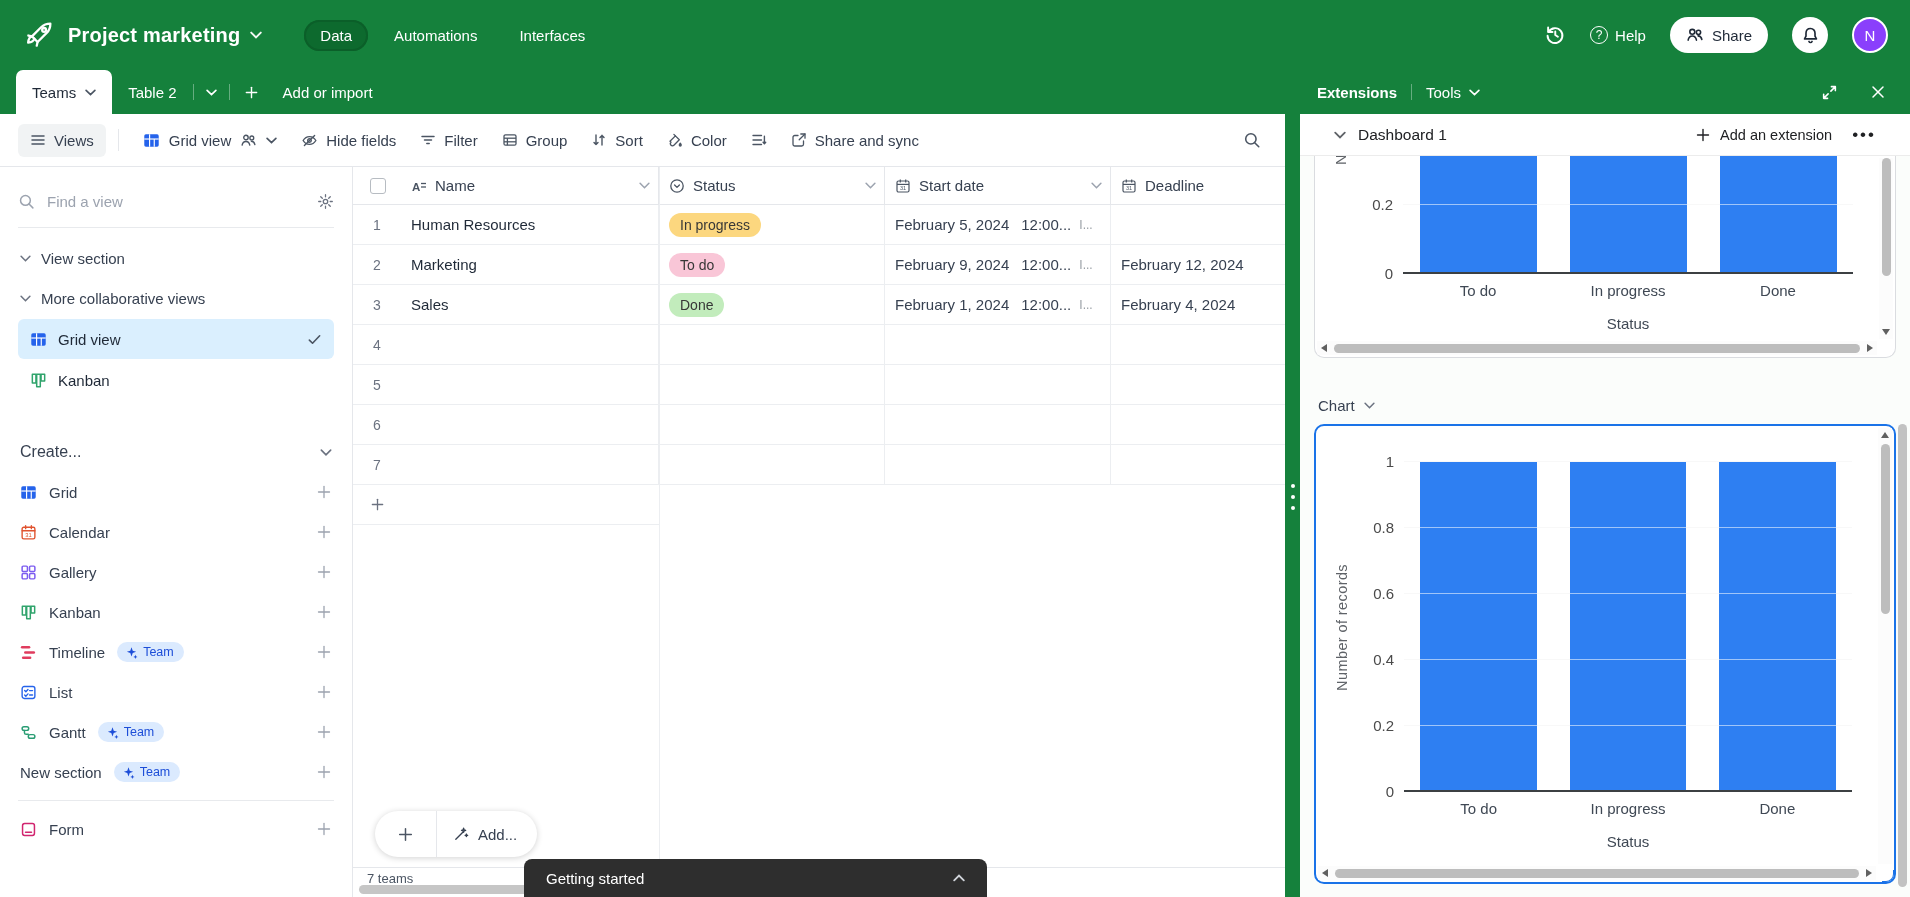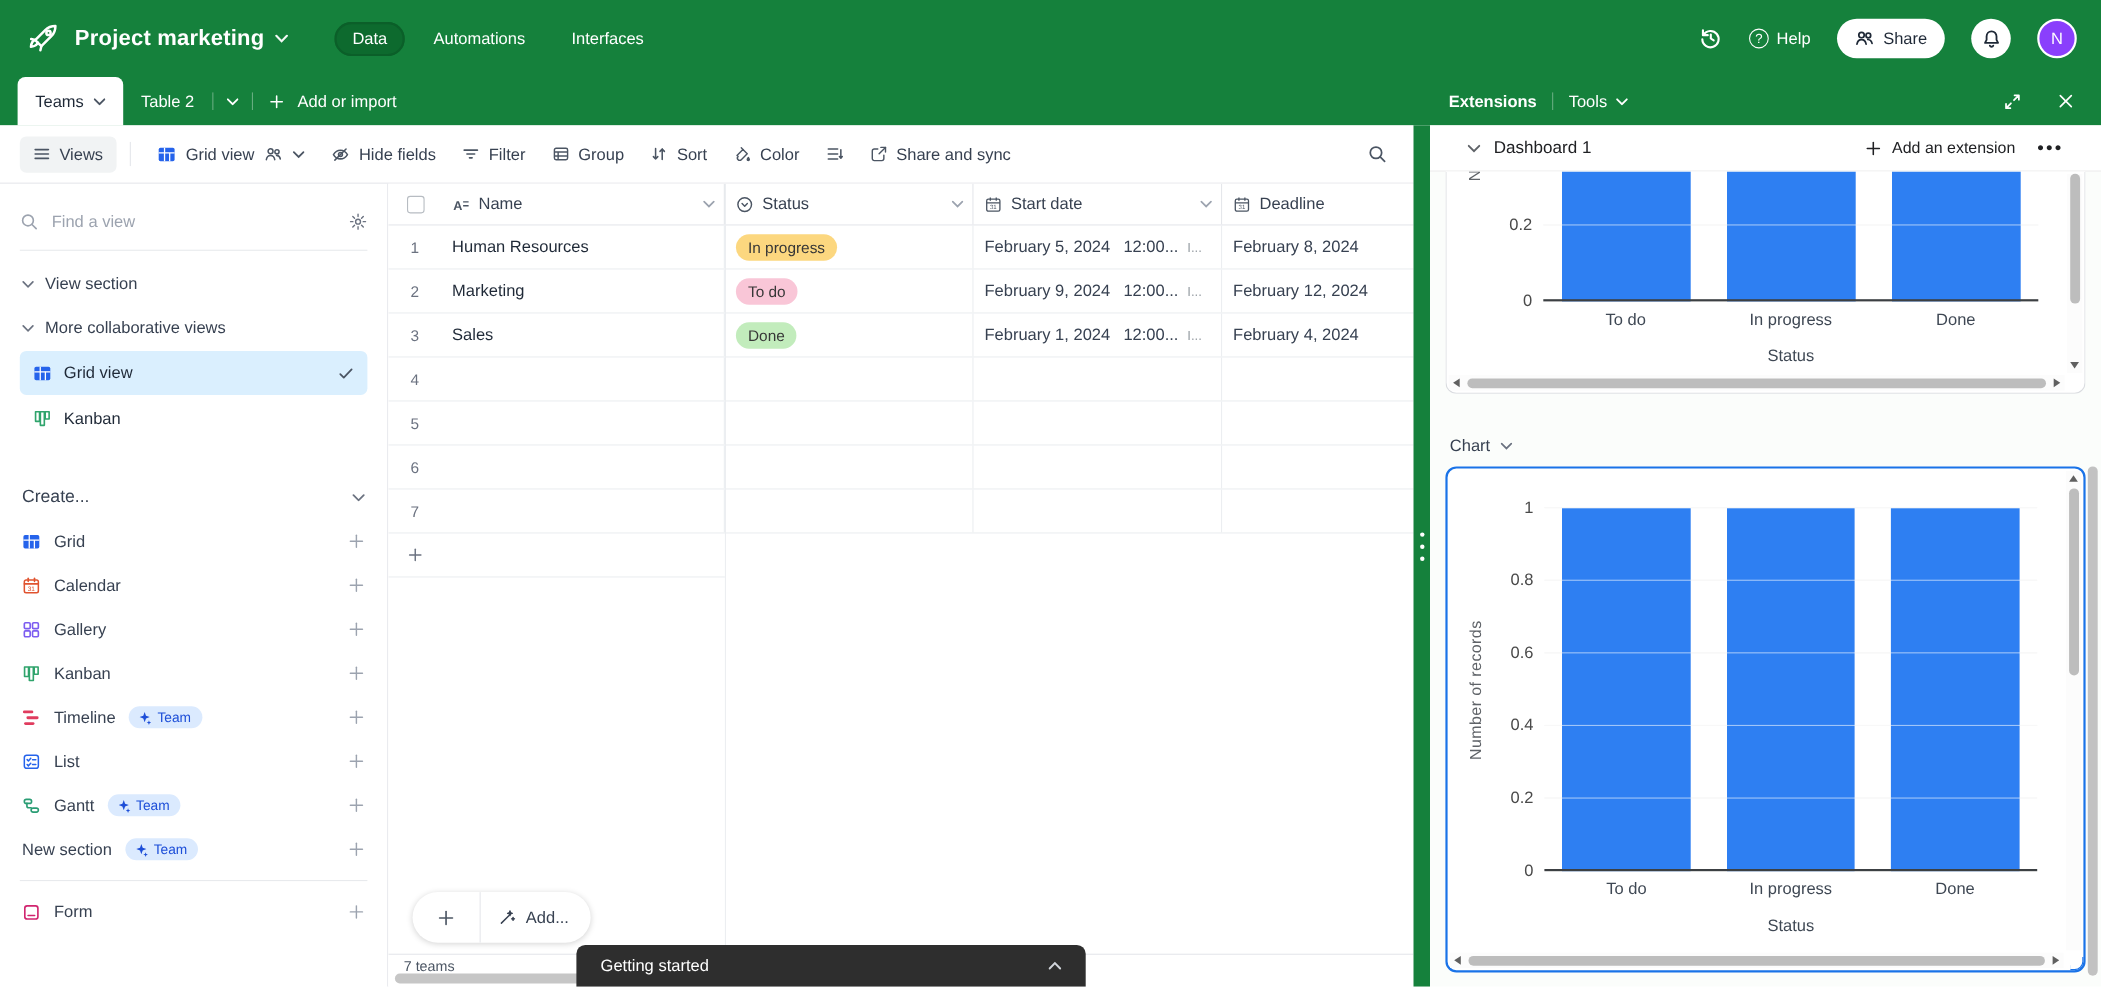--- a/index.html
+++ b/index.html
@@ -24,21 +24,21 @@
   .avatar { width:36px; height:36px; border-radius:50%; background:#8a3ffc; border:2px solid #fff; color:#fff; font-size:15px; display:flex; align-items:center; justify-content:center; }
 
   
   .tabbar { height:44px; background:#15813C; display:flex; align-items:stretch; color:#fff; }
   .tabbar-left { width:1285px; display:flex; align-items:stretch; padding-left:16px; flex:none; }
   .tab-active { background:#fff; color:#1f2937; border-radius:7px 7px 0 0; display:flex; align-items:center; gap:9px; padding:0 16px; font-size:15px; }
   .tab-active .ico { color:#4b5563; }
   .tab-plain { display:flex; align-items:center; padding:0 16px; font-size:15px; gap:8px; }
   .tab-sep { width:1px; height:16px; background:rgba(255,255,255,.35); align-self:center; }
   .tab-chevbtn { display:flex; align-items:center; padding:0 12px; }
-  .add-import { display:flex; align-items:center; gap:12px; font-size:15px; padding:0 14px; }
+  .add-import { display:flex; align-items:center; gap:24px; font-size:15px; padding:0 14px; }
   .tabbar-right { flex:1; display:flex; align-items:center; padding:0 24px 0 32px; gap:14px; }
   .ext-label { font-weight:bold; font-size:15px; }
   .tools { display:flex; align-items:center; gap:8px; font-size:15px; }
   .tabbar-right .spacer { flex:1; }
 
   
   .main { display:flex; height:783px; }
   .left-app { width:1285px; flex:none; position:relative; display:flex; flex-direction:column; background:#fff; }
   .strip { width:15px; flex:none; background:#15813C; position:relative; }
   .strip-dots { position:absolute; top:370px; left:50%; transform:translateX(-50%); display:flex; flex-direction:column; gap:7px; }
@@ -699,23 +699,20 @@
                   <span>Human Resources</span>
                 </div>
                 <div class="td c-status">
                   <span class="status-pill" style="background: rgb(252, 215, 127);">In progress</span>
                 </div>
                 <div class="td c-start">
                   <span class="date-main">February 5, 2024</span>
                   <span class="date-time">12:00...</span>
                   <span class="date-extra">I...</span>
                 </div>
-                <div class="td c-dead">
-                  <span class="date-main">February 8, 2024</span>
-                </div>
               </div>
               <div class="t-row trow">
                 <div class="td c-num rownum">2</div>
                 <div class="td c-name">
                   <span>Marketing</span>
                 </div>
                 <div class="td c-status">
                   <span class="status-pill" style="background: rgb(249, 198, 215);">To do</span>
                 </div>
                 <div class="td c-start">

